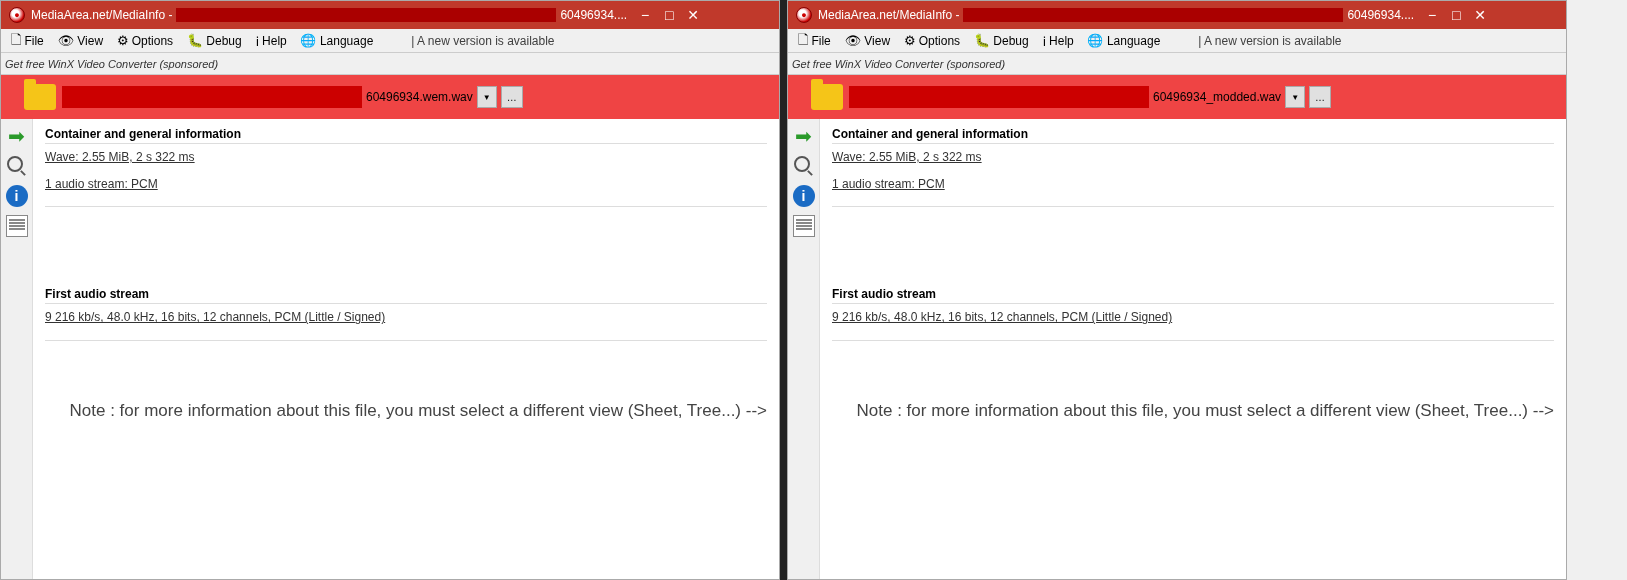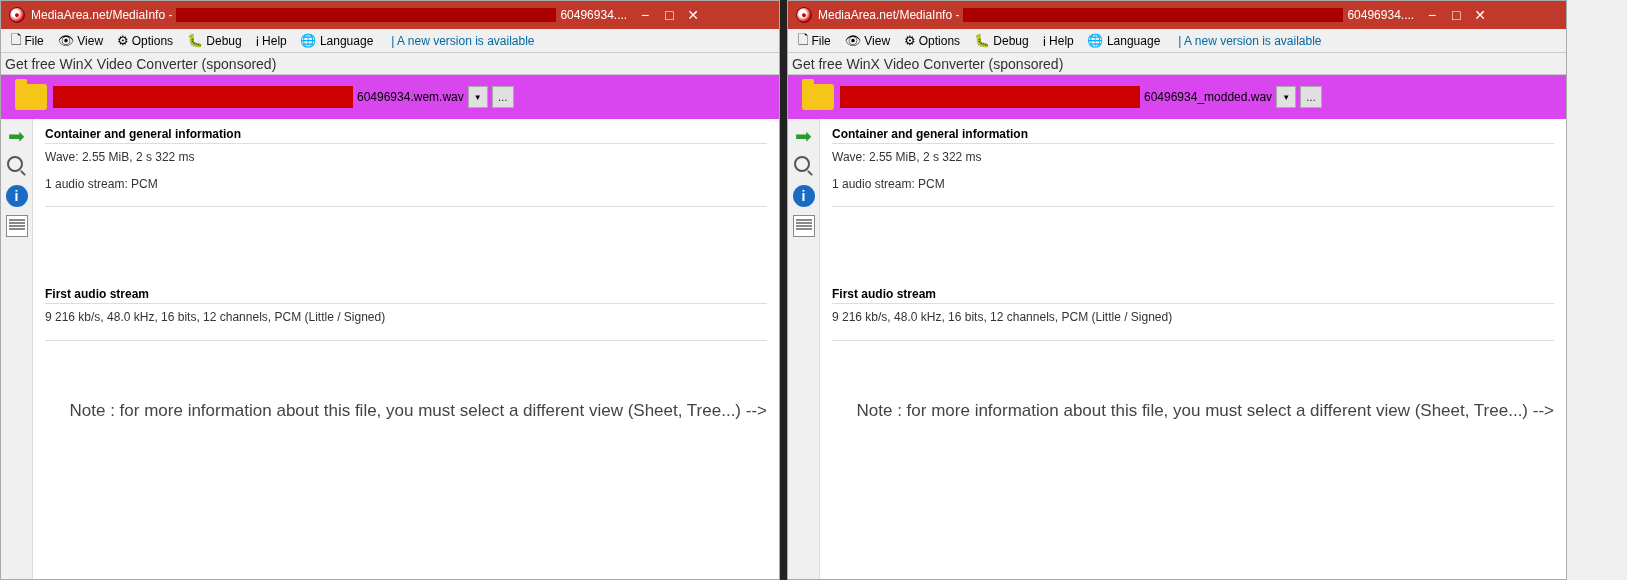--- a/index.html
+++ b/index.html
@@ -100,46 +100,47 @@
       border-radius: 2px;
     }
 
     .menu-separator {
       color: #666;
       font-size: 12px;
       padding: 0 4px;
     }
 
     .menu-new-version {
-      color: #0369a1;
-      font-size: 12px;
-      margin-left: 0;
+      color: #404040;
+      font-size: 12px;
+      margin-left: 20px;
     }
 
     
     .toolbar {
       display: flex;
       align-items: center;
       background: #f0f0f0;
       height: 22px;
       padding: 2px 4px;
       border-bottom: 1px solid #ccc;
     }
 
     .toolbar-text {
-      font-size: 14px;
+      font-size: 11px;
       color: #333;
+      font-style: italic;
     }
 
     
     .file-bar {
       display: flex;
       align-items: center;
-      padding: 4px 12px;
-      background: #d946ef;
+      padding: 4px 21px;
+      background: #ef4444;
       gap: 4px;
     }
 
     .file-icon-area {
       width: 36px;
       height: 36px;
       display: flex;
       align-items: center;
       justify-content: center;
     }
@@ -247,20 +248,21 @@
       margin-bottom: 4px;
       border-bottom: 1px solid #ddd;
       padding-bottom: 2px;
     }
 
     .section-content {
       font-size: 12px;
       color: #333;
       margin-bottom: 12px;
       line-height: 1.6;
+      text-decoration: underline;
     }
 
     .note-line {
       font-size: 17px;
       color: #444;
       margin-top: 8px;
       text-align: right;
     }
 
     

